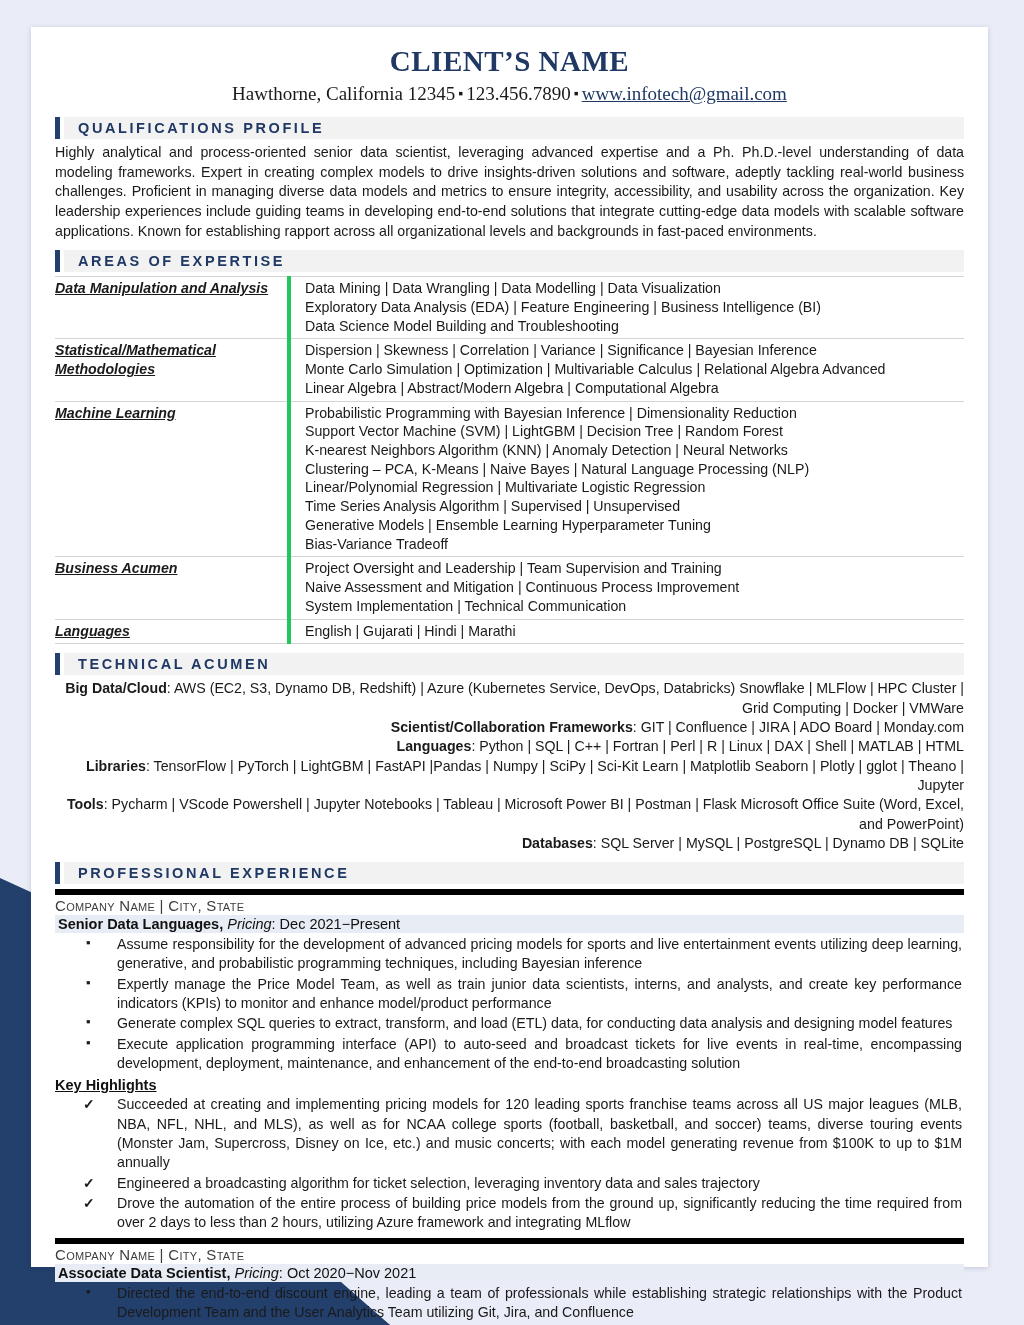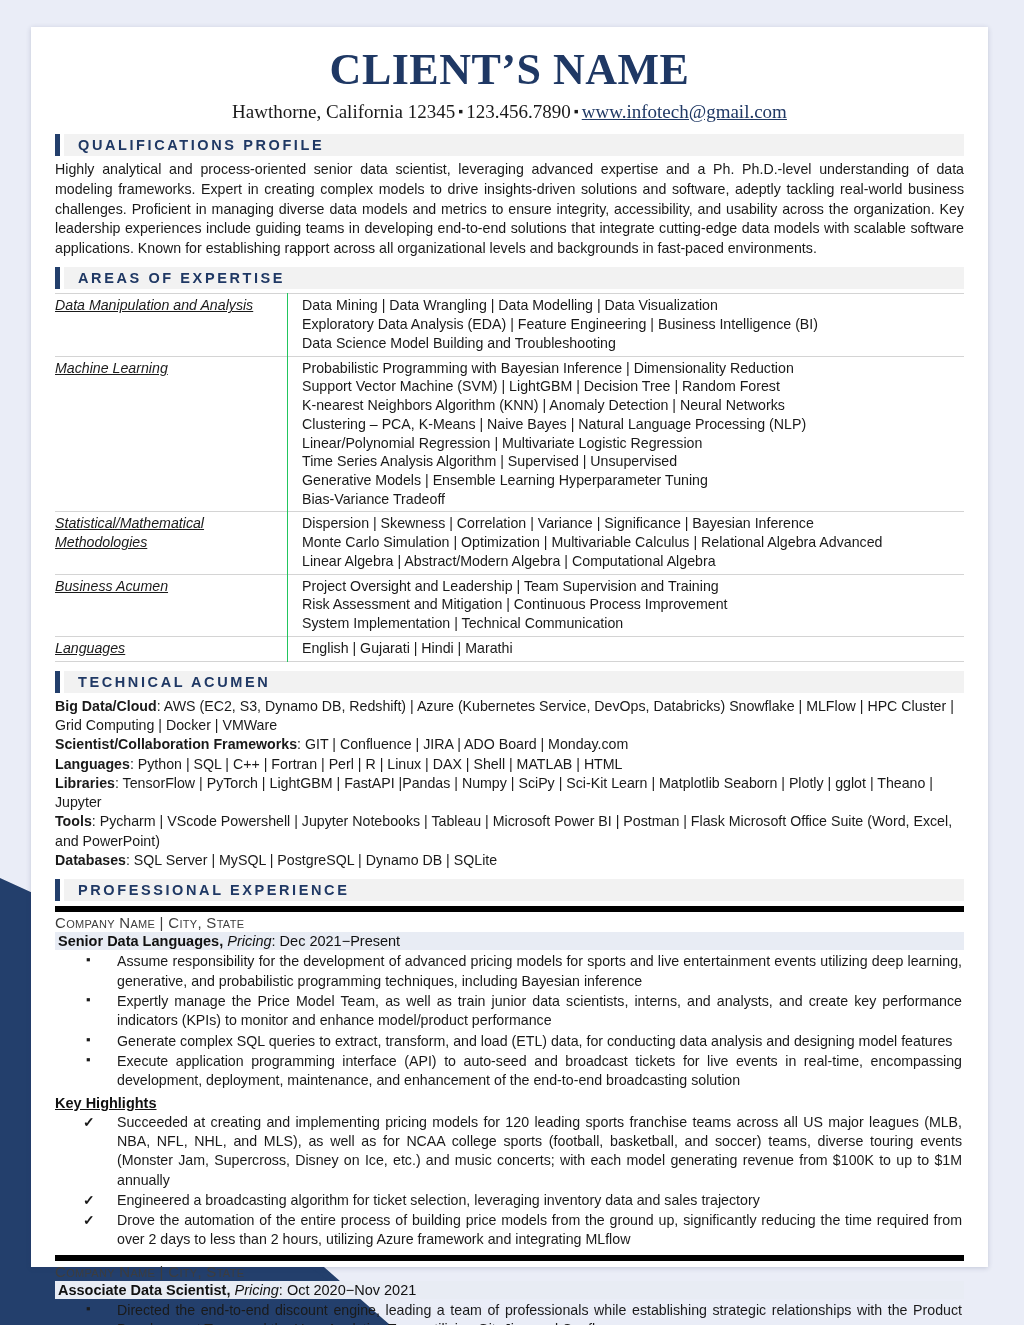--- a/index.html
+++ b/index.html
@@ -58,21 +58,21 @@
     padding: 18px 24px 0 24px;
   }
 
   
   .doc-header {
     text-align: center;
     padding-bottom: 2px;
   }
   .client-name {
     font-family: "Liberation Serif", serif;
-    font-size: 44px;
+    font-size: 29px;
     font-weight: bold;
     color: #1f3864;
     letter-spacing: 0.5px;
     line-height: 1.15;
     margin: 0;
   }
   .contact-line {
     font-family: "Liberation Serif", serif;
     font-size: 19px;
     color: #1a1a1a;
@@ -155,38 +155,40 @@
     vertical-align: top;
     padding: 2px 0 3px 0;
     font-size: 14.2px;
     color: #1a1a1a;
     line-height: 1.32;
   }
   .exp-cat {
     width: 222px;
     font-style: italic;
     padding-right: 10px !important;
-    border-right: 1px solid #22c55e;
+    border-right: 4px solid #22c55e;
+    font-weight: bold;
   }
   .exp-cat span {
     text-decoration: underline;
   }
   .exp-items {
     padding-left: 14px !important;
   }
   .exp-items div {
     white-space: nowrap;
   }
 
   
   .tech-list {
     margin: 0;
     font-size: 14.2px;
     color: #1a1a1a;
     line-height: 1.36;
+    text-align: right;
   }
   .tech-row {
     margin: 0;
   }
   .tech-label {
     font-weight: bold;
   }
 
   
   .company-line {
@@ -305,48 +307,48 @@
     <div class="section-title">AREAS OF EXPERTISE</div>
   </div>
   <table class="exp-table">
     <tbody id="exp-body">
         <tr>
           <td class="exp-cat"><span>Data Manipulation and Analysis</span></td>
           <td class="exp-items">
             <div>Data Mining | Data Wrangling | Data Modelling | Data Visualization</div>
             <div>Exploratory Data Analysis (EDA) | Feature Engineering | Business Intelligence (BI)</div>
             <div>Data Science Model Building and Troubleshooting</div>
+          </td>
+        </tr>
+        <tr>
+          <td class="exp-cat"><span>Statistical/Mathematical Methodologies</span></td>
+          <td class="exp-items">
+            <div>Dispersion | Skewness | Correlation | Variance | Significance | Bayesian Inference</div>
+            <div>Monte Carlo Simulation | Optimization | Multivariable Calculus | Relational Algebra Advanced</div>
+            <div>Linear Algebra | Abstract/Modern Algebra | Computational Algebra</div>
           </td>
         </tr>
         <tr>
           <td class="exp-cat"><span>Machine Learning</span></td>
           <td class="exp-items">
             <div>Probabilistic Programming with Bayesian Inference | Dimensionality Reduction</div>
             <div>Support Vector Machine (SVM) | LightGBM | Decision Tree | Random Forest</div>
             <div>K-nearest Neighbors Algorithm (KNN) | Anomaly Detection | Neural Networks</div>
             <div>Clustering – PCA, K-Means | Naive Bayes | Natural Language Processing (NLP)</div>
             <div>Linear/Polynomial Regression | Multivariate Logistic Regression</div>
             <div>Time Series Analysis Algorithm | Supervised | Unsupervised</div>
             <div>Generative Models | Ensemble Learning Hyperparameter Tuning</div>
             <div>Bias-Variance Tradeoff</div>
           </td>
         </tr>
         <tr>
-          <td class="exp-cat"><span>Statistical/Mathematical Methodologies</span></td>
-          <td class="exp-items">
-            <div>Dispersion | Skewness | Correlation | Variance | Significance | Bayesian Inference</div>
-            <div>Monte Carlo Simulation | Optimization | Multivariable Calculus | Relational Algebra Advanced</div>
-            <div>Linear Algebra | Abstract/Modern Algebra | Computational Algebra</div>
-          </td>
-        </tr>
-        <tr>
           <td class="exp-cat"><span>Business Acumen</span></td>
           <td class="exp-items">
             <div>Project Oversight and Leadership | Team Supervision and Training</div>
-            <div>Risk Assessment and Mitigation | Continuous Process Improvement</div>
+            <div>Naive Assessment and Mitigation | Continuous Process Improvement</div>
             <div>System Implementation | Technical Communication</div>
           </td>
         </tr>
         <tr>
           <td class="exp-cat"><span>Languages</span></td>
           <td class="exp-items">
             <div>English | Gujarati | Hindi | Marathi</div>
           </td>
         </tr>
       </tbody>

